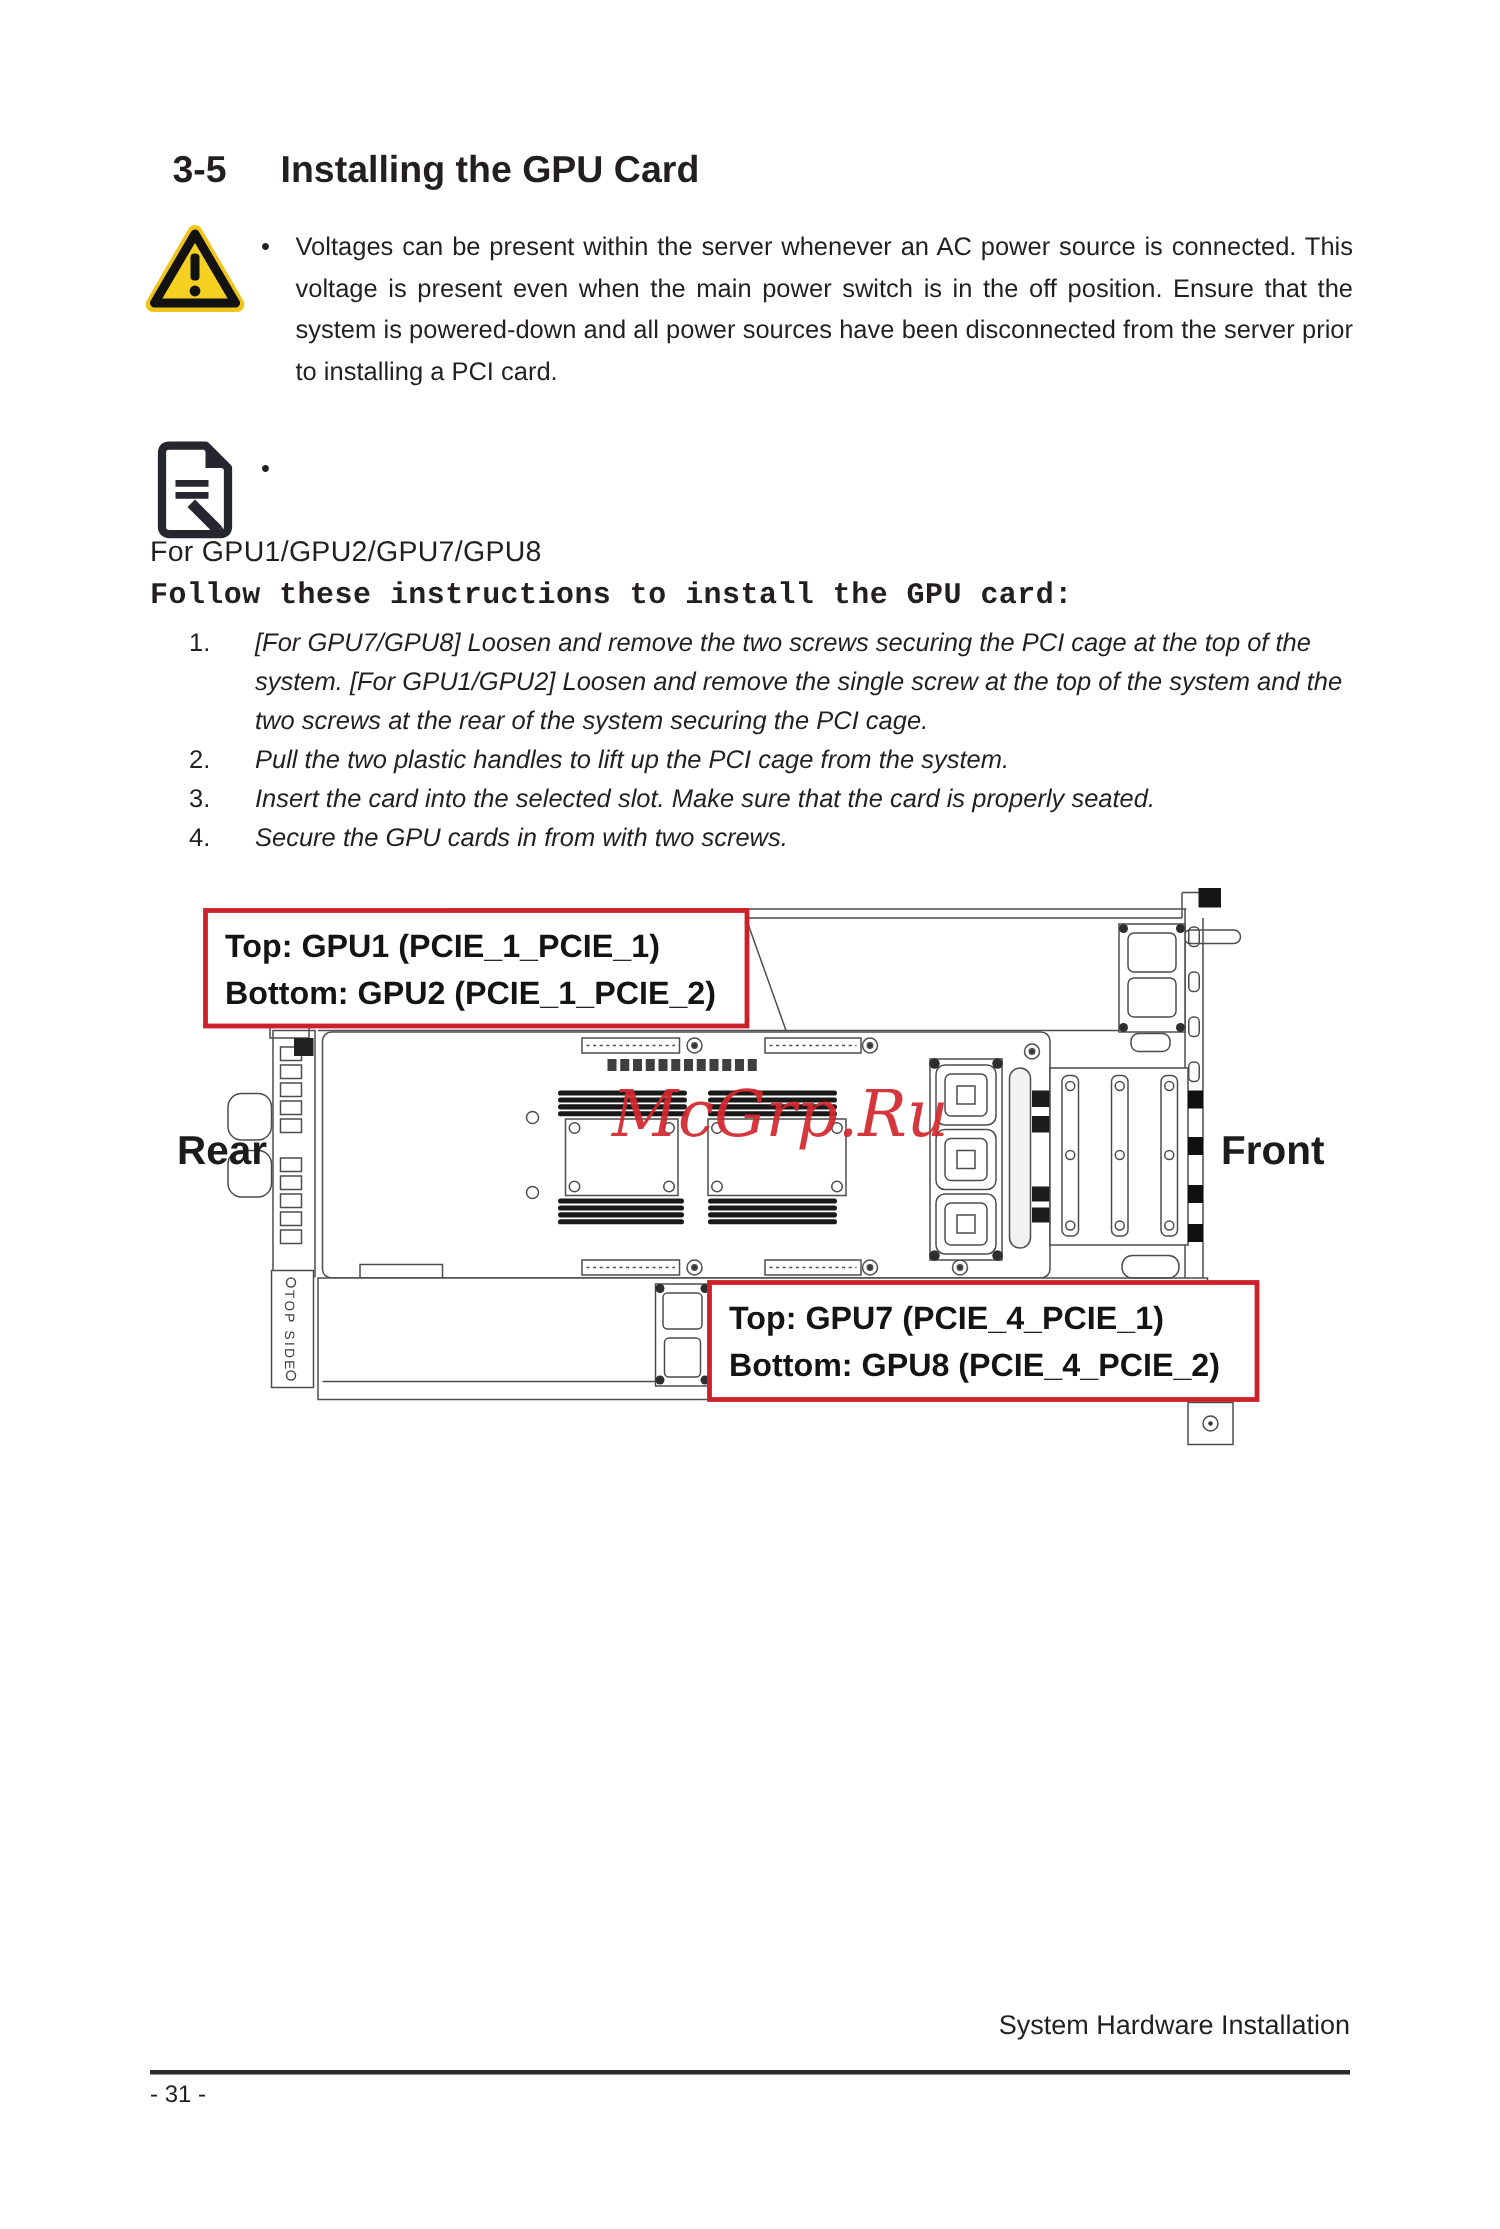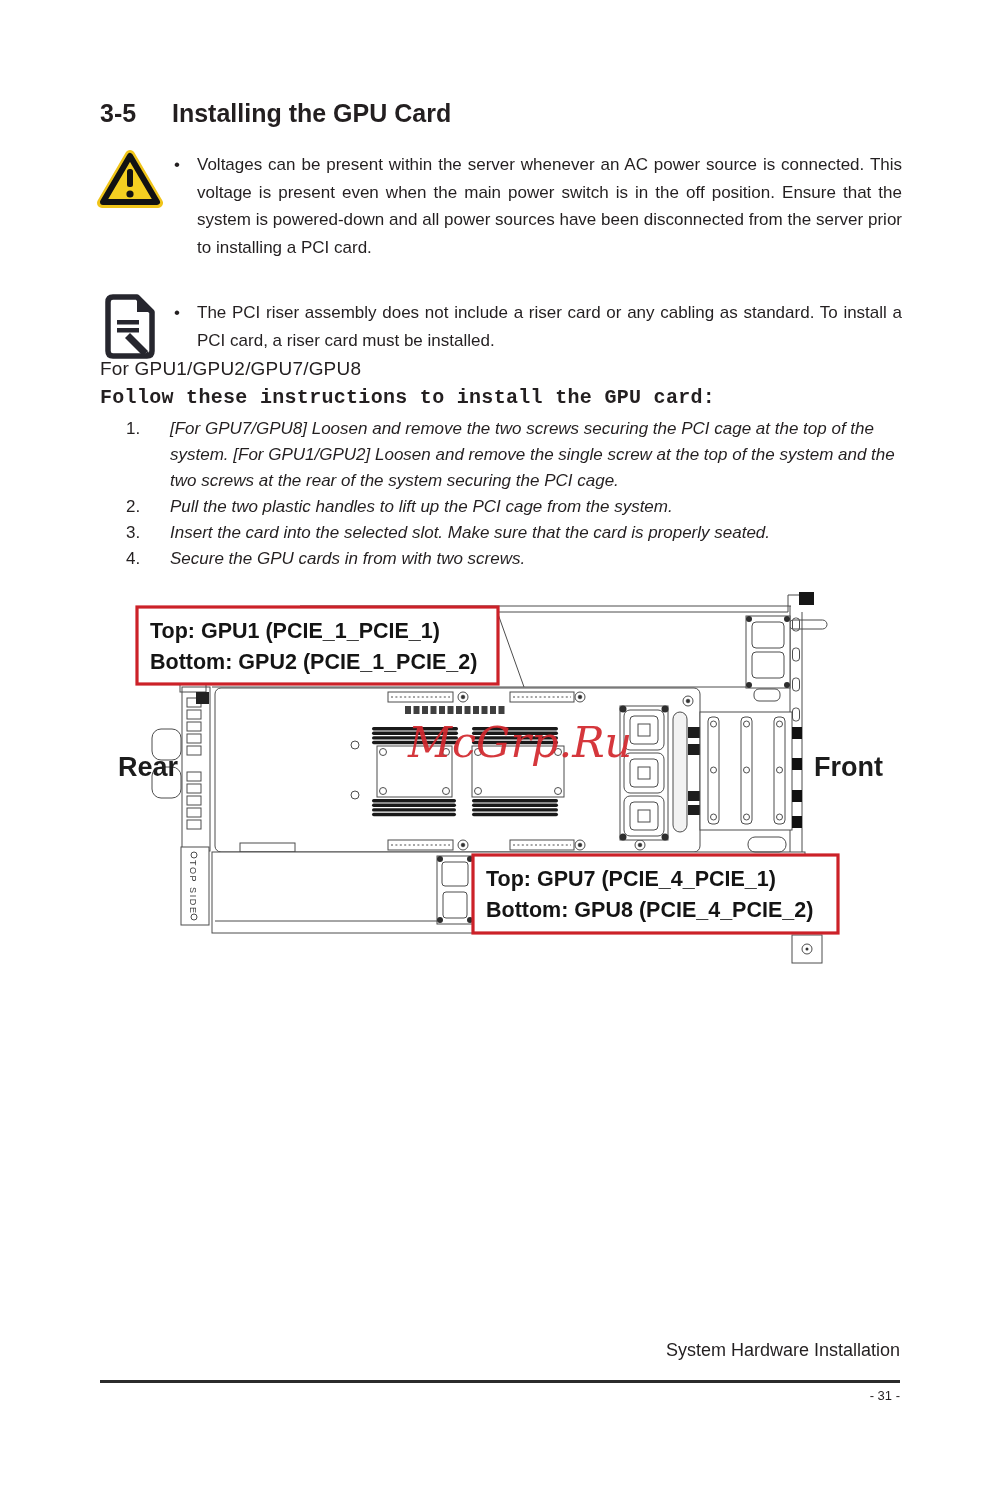--- a/index.html
+++ b/index.html
@@ -2,35 +2,35 @@
 <html><head>
 <meta charset="utf-8">
 <style>
   html,body{margin:0;padding:0;}
   body{
     width:1000px;height:1486px;position:relative;background:#ffffff;
     font-family:"Liberation Sans", sans-serif;color:#231f20;overflow:hidden;
   }
   .abs{position:absolute;}
   .title-row{left:100px;top:99px;font-weight:bold;font-size:25px;letter-spacing:0;white-space:nowrap;}
-  .title-row .num{display:inline-block;width:72px;}
+  .title-row .num{display:inline-block;width:72px;margin-left:15px;}
   .body-text{font-size:17px;line-height:27.5px;color:#231f20;}
   .para{position:relative;padding-left:27px;text-align:justify;}
   .para .bullet{position:absolute;left:4px;top:0;}
   .warn-block{left:170px;top:151px;width:732px;}
   .note-block{left:170px;top:299px;width:732px;}
   .h-for{left:100px;top:358px;font-size:19px;font-weight:normal;letter-spacing:.2px;}
   .h-follow{left:100px;top:386px;font-size:20px;font-weight:bold;letter-spacing:.3px;font-family:Liberation Mono, monospace;}
   .steps{left:100px;top:416px;width:806px;font-size:17px;line-height:26px;}
   .step{display:flex;}
   .step .n{flex:none;width:70px;padding-left:26px;box-sizing:border-box;}
   .step .t{flex:1;font-style:italic;}
   .diagram-wrap{left:100px;top:580px;width:900px;height:412px;}
   .footer-rule{left:100px;top:1380px;width:800px;height:3px;background:#2b2b2b;}
-  .footer-page{left:100px;top:1388px;width:800px;text-align:right;font-size:13px;}
+  .footer-page{left:100px;top:1388px;width:800px;text-align:left;font-size:16px;}
   .footer-right{right:100px;top:1340px;font-size:18px;}
   svg text{font-family:"Liberation Sans", sans-serif;}
   .callout-text{font-weight:bold;font-size:21.5px;fill:#141414;}
   .dir-label{font-weight:bold;font-size:27px;fill:#1c1c1c;}
   .watermark{font-family:"DejaVu Serif", serif;font-style:italic;font-size:43px;}
   .topside{font-size:9px;letter-spacing:1.6px;fill:#3a3a3a;}
 </style>
 </head>
 <body>
 
@@ -57,21 +57,20 @@
   <path d="M34 3 L34 18 L49 18 Z" fill="#26262e"></path>
   <rect x="14" y="26" width="22" height="4.5" fill="#26262e"></rect>
   <rect x="14" y="34" width="22" height="4.5" fill="#26262e"></rect>
   <polygon points="27,39 45,57 40,62 22,44" fill="#26262e"></polygon>
   <polygon points="45,57 48,64 40,62" fill="#26262e"></polygon>
 </svg>
 
 <div class="abs note-block body-text">
   <div class="para">
     <span class="bullet">•</span>
-    <span>The PCI riser assembly does not include a riser card or any cabling as standard. To install a PCI card, a riser card must be installed.</span>
   </div>
 </div>
 
 <div class="abs h-for">For GPU1/GPU2/GPU7/GPU8</div>
 <div class="abs h-follow">Follow these instructions to install the GPU card:</div>
 
 <div class="abs steps">
   <div class="step">
     <span class="n">1.</span>
     <span class="t">[For GPU7/GPU8] Loosen and remove the two screws securing the PCI cage at the top of the system. [For GPU1/GPU2] Loosen and remove the single screw at the top of the system and the two screws at the rear of the system securing the PCI cage.</span>

